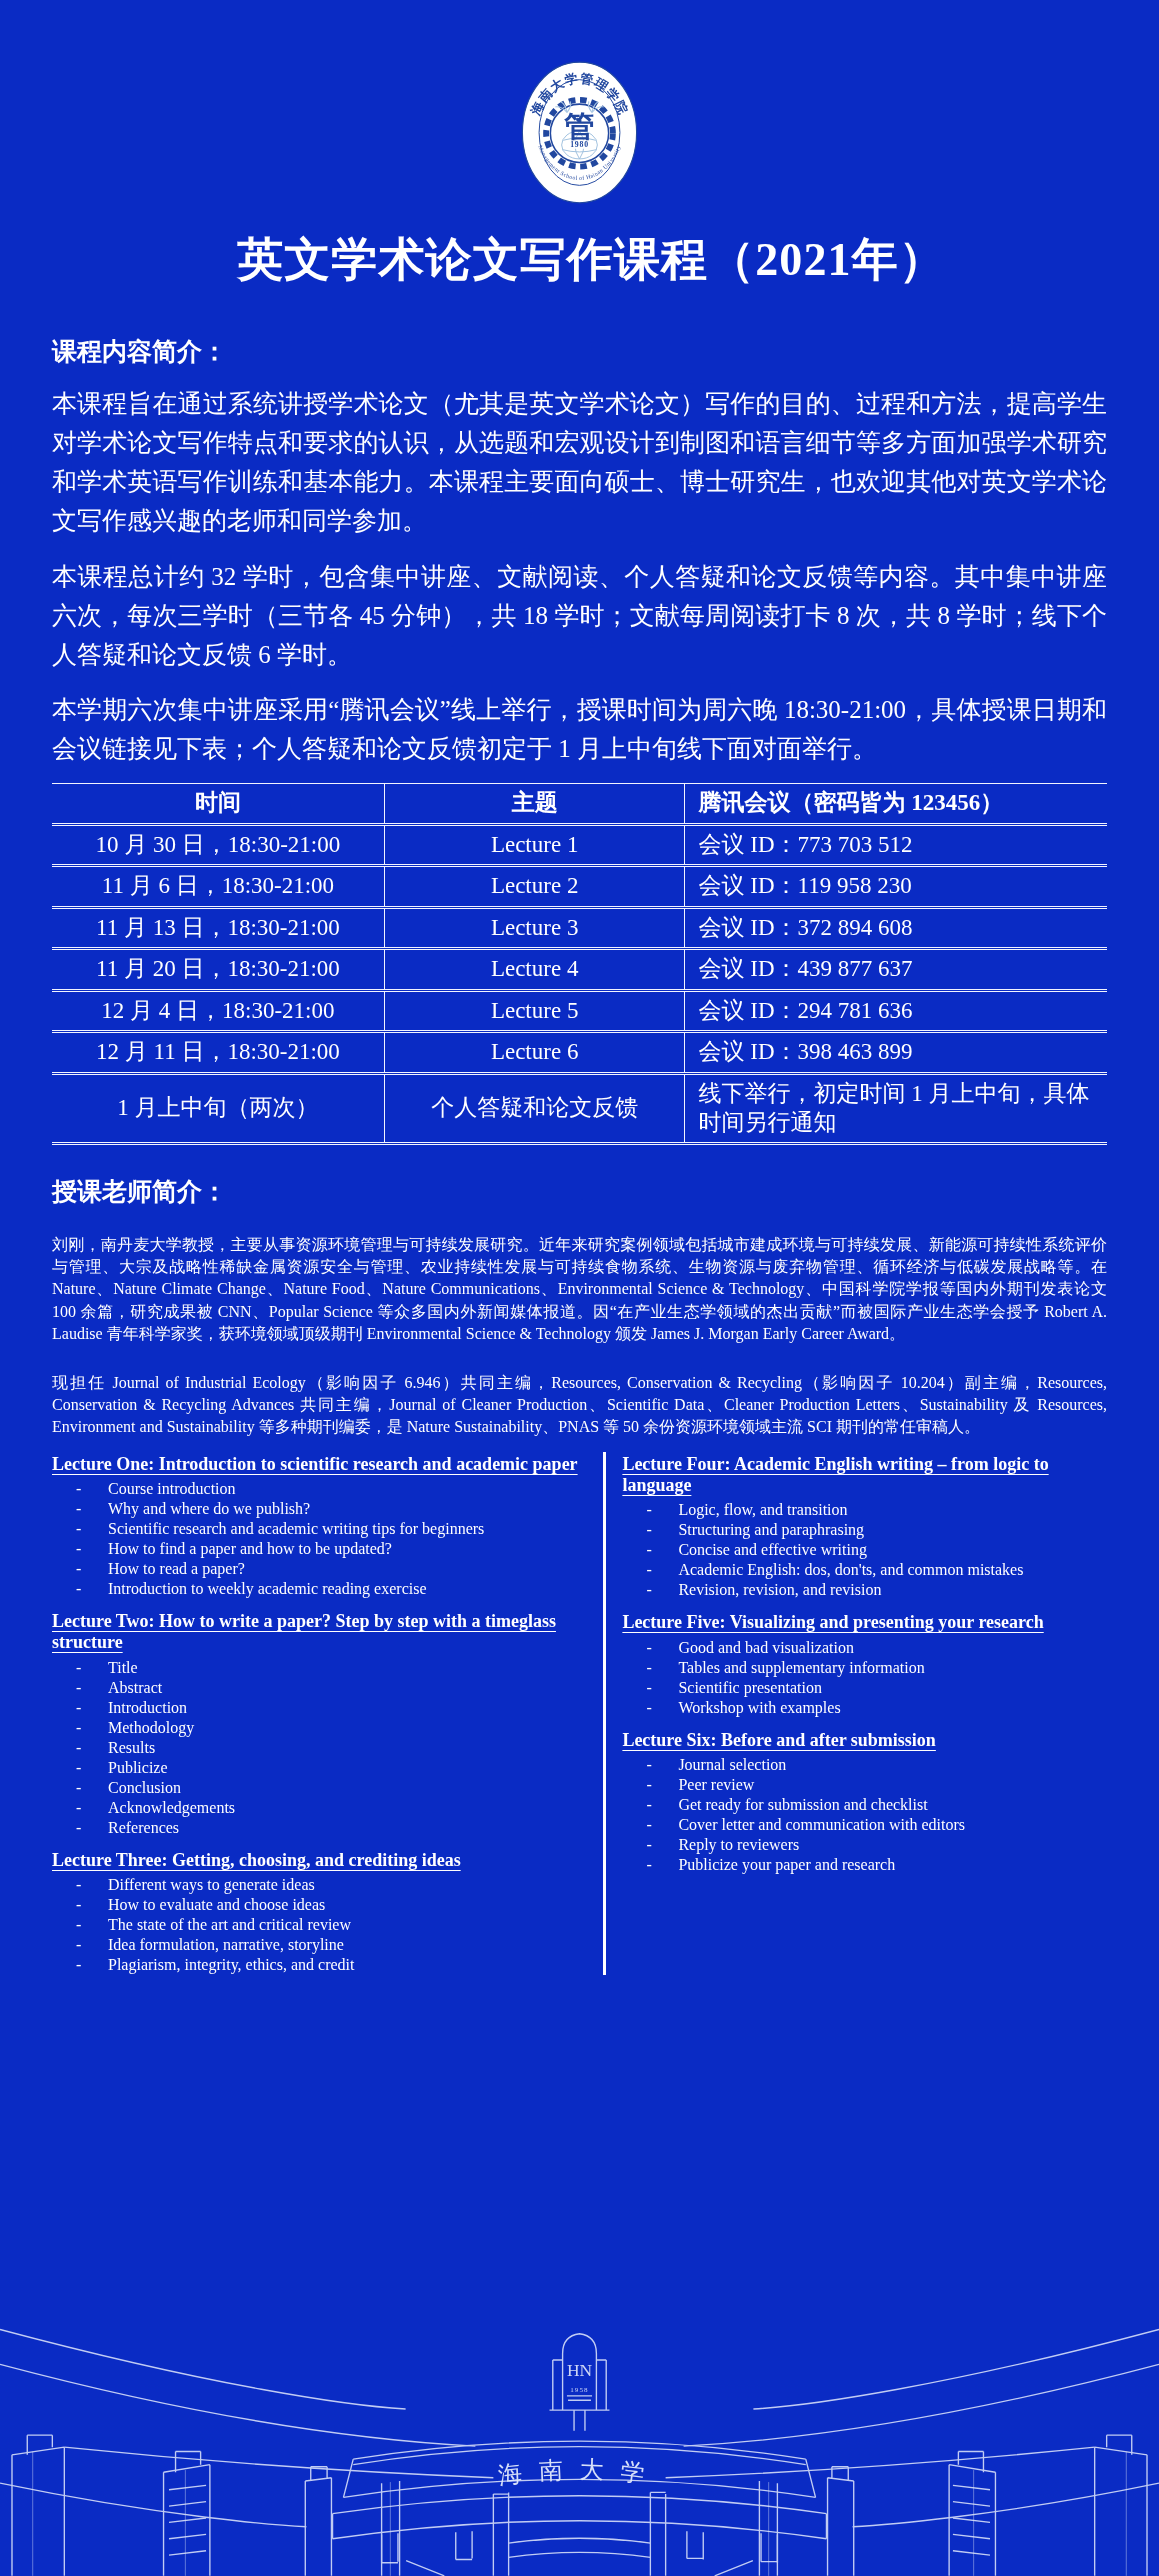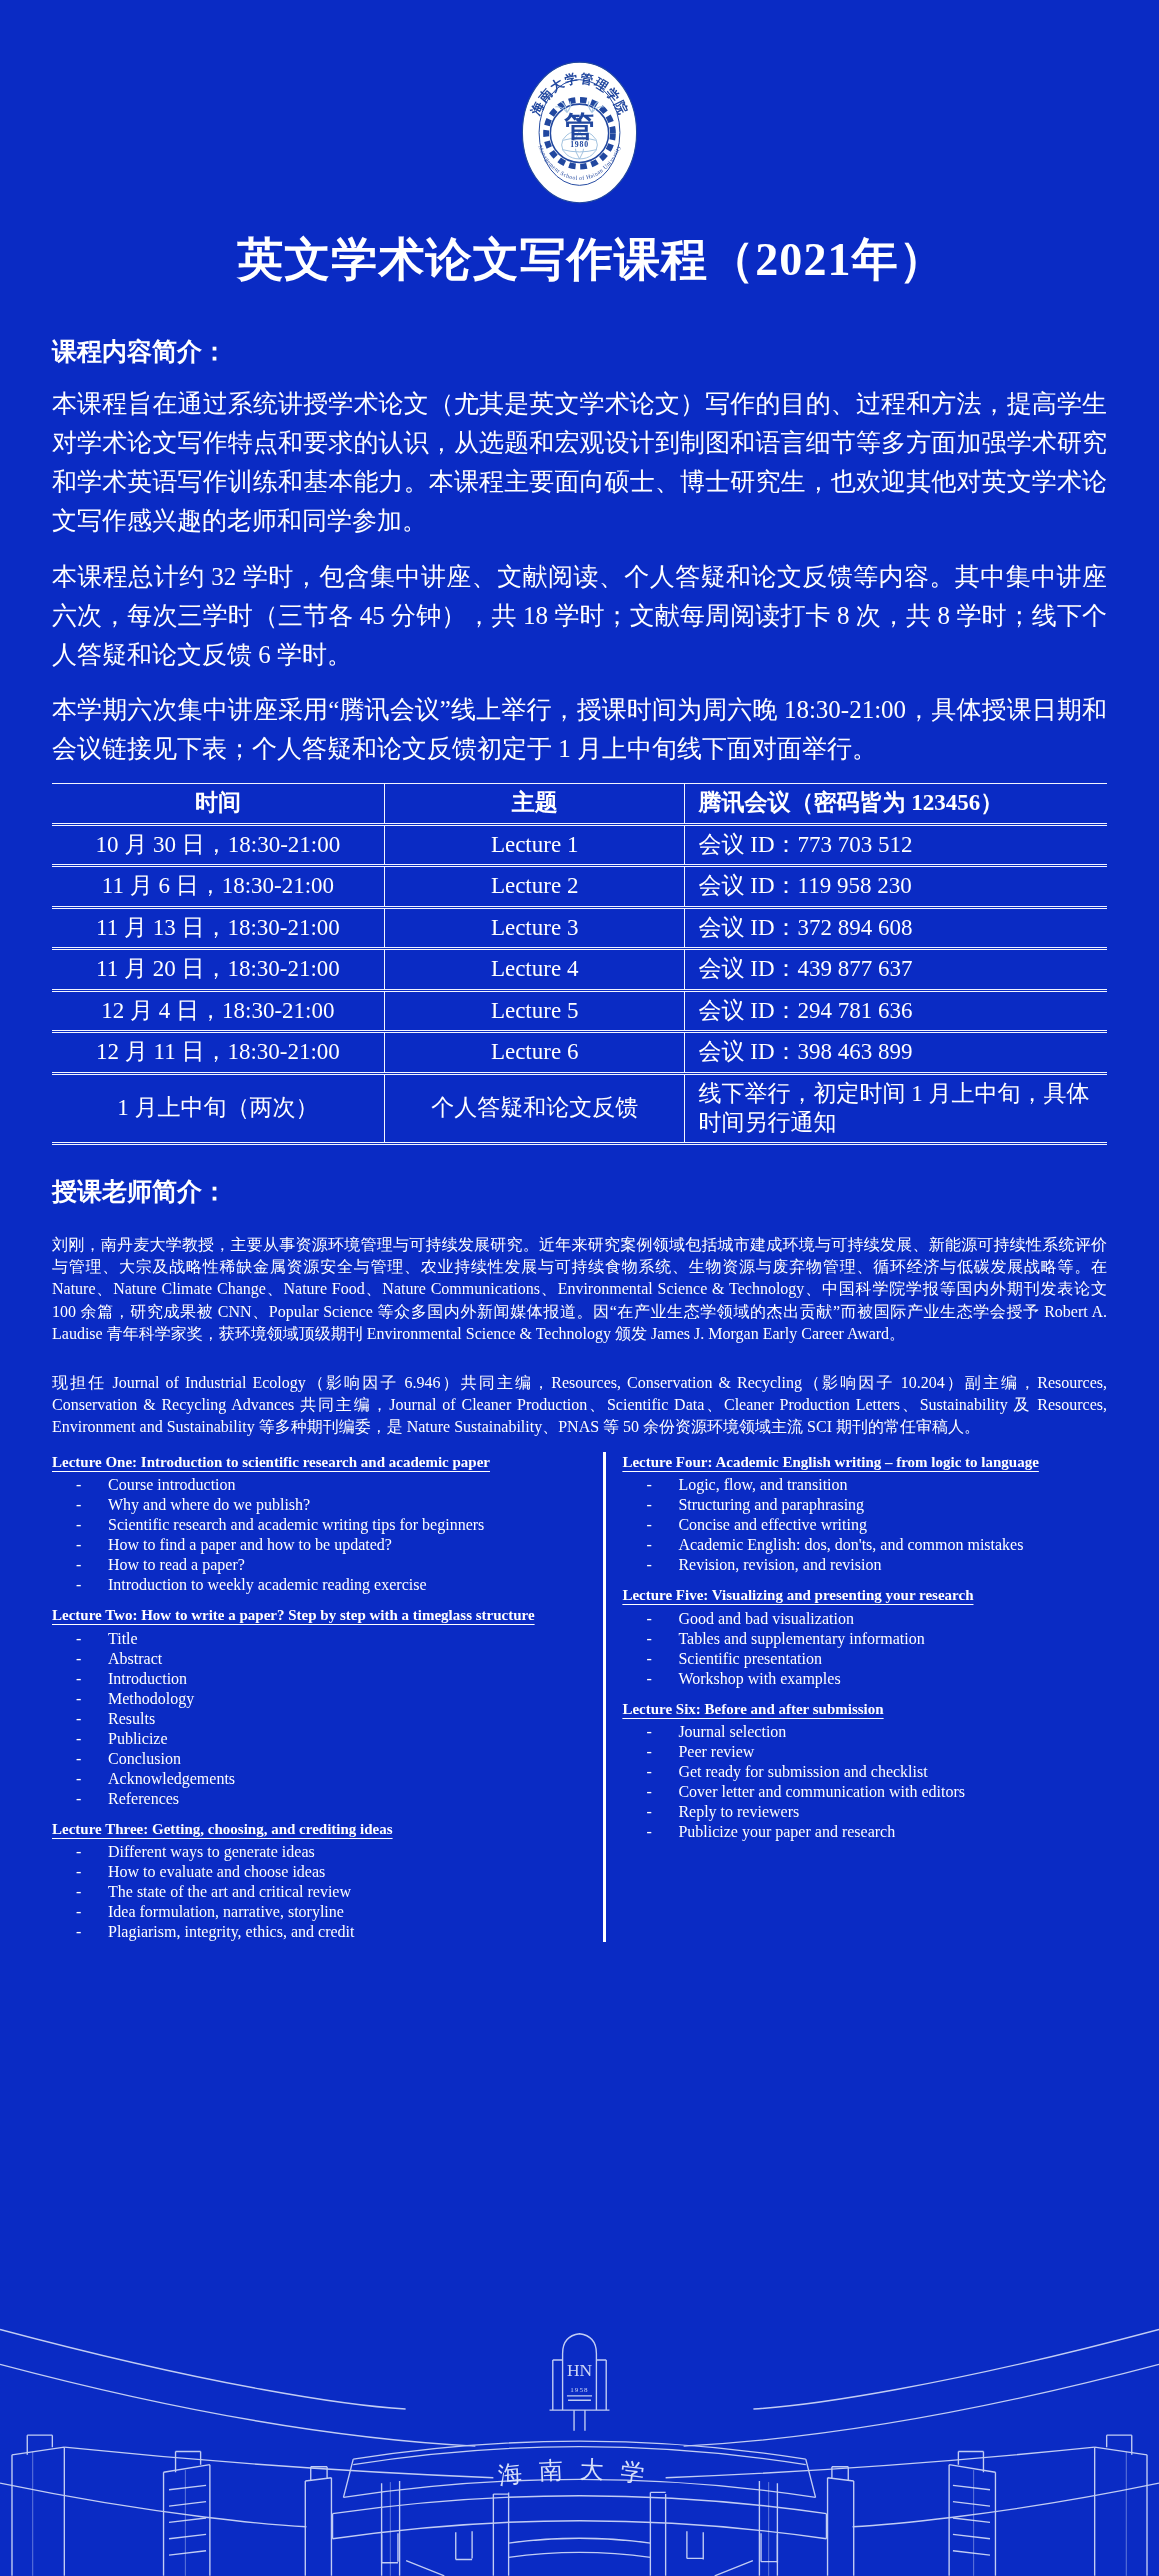--- a/index.html
+++ b/index.html
@@ -38,21 +38,21 @@
   #sched th:nth-child(3),#sched td:nth-child(3){width:40%;text-align:left;padding-left:13px;}
   
   #teacher-h{margin-top:29.4px;}
   
   #outline-h{margin-top:27px;font-size:24px;}
   #cols{display:flex;align-items:stretch;margin-top:13px;}
   #outline-col-0{width:548px;padding-right:9.8px;box-sizing:border-box;}
   #col-divider{width:2.7px;background:#ffffff;margin-left:3.3px;}
   #outline-col-1{flex:1;padding-left:16.4px;}
   .lecture-h{
-    font-size:15px;font-weight:bold;margin:12px 0 4.4px;
+    font-size:18px;font-weight:bold;margin:12px 0 4.4px;
     text-decoration:underline;text-underline-offset:4.4px;text-decoration-thickness:1.1px;
   }
   .lecture-h:first-child{margin-top:2.2px;}
   .item{display:flex;font-size:16px;line-height:20px;}
   .item .dash{width:32px;padding-left:24px;flex:none;}
   .item .itxt{flex:1;}
   
   #footer-art{position:absolute;left:0;bottom:0;width:1159px;height:262px;}
 </style>
 </head>

